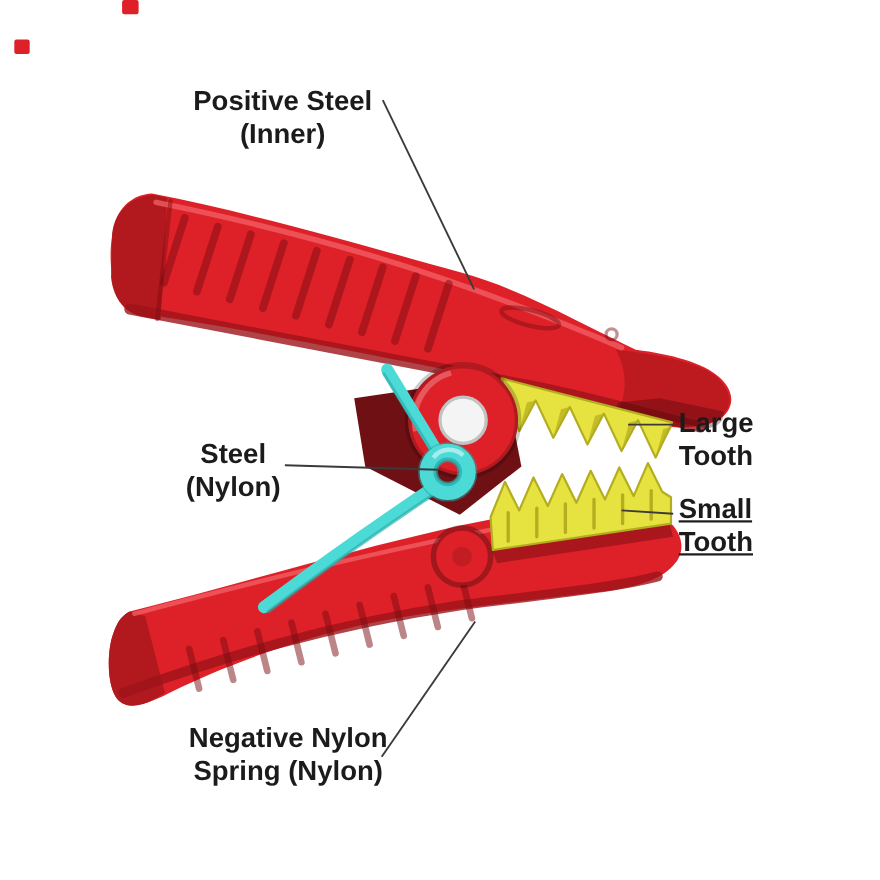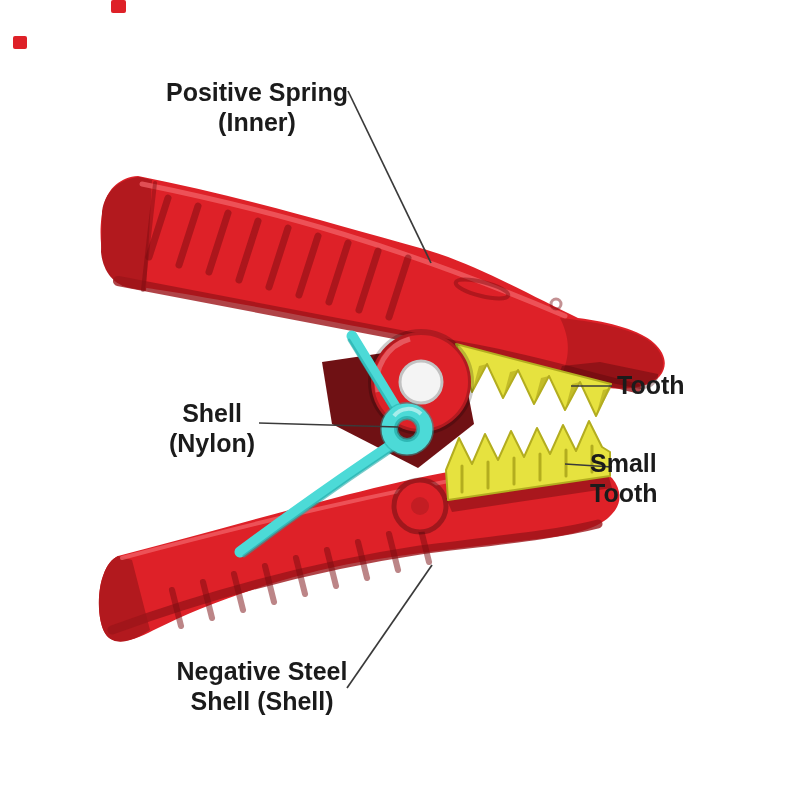--- a/index.html
+++ b/index.html
@@ -153,36 +153,37 @@
     <g>
       <path class="leader" d="M348,91 L431,263"></path>
       <path class="leader" d="M259,423 L398,427"></path>
       <path class="leader" d="M612,386 L571,386"></path>
       <path class="leader" d="M612,467 L565,464"></path>
       <path class="leader" d="M347,688 L432,565"></path>
     </g>
   </svg>
 
   <div class="label center" style="left:115px; top:77px; width:284px;">
-    <div>Positive Spring</div>
+    <div>Positive Steel</div>
     <div>(Inner)</div>
   </div>
 
   <div class="label center" style="left:92px; top:398px; width:240px;">
-    <div>Shell</div>
+    <div>Steel</div>
     <div>(Nylon)</div>
   </div>
 
   <div class="label" style="left:617px; top:370px; width:160px;">
+    <div>Large</div>
     <div>Tooth</div>
   </div>
 
-  <div class="label" style="left:590px; top:448px; width:160px;">
+  <div class="label" style="left:617px; top:448px; width:160px;text-decoration:underline;">
     <div>Small</div>
     <div>Tooth</div>
   </div>
 
   <div class="label center" style="left:120px; top:656px; width:284px;">
-    <div>Negative Steel</div>
-    <div>Shell (Shell)</div>
+    <div>Negative Nylon</div>
+    <div>Spring (Nylon)</div>
   </div>
 
 </div>
 
 </body></html>

